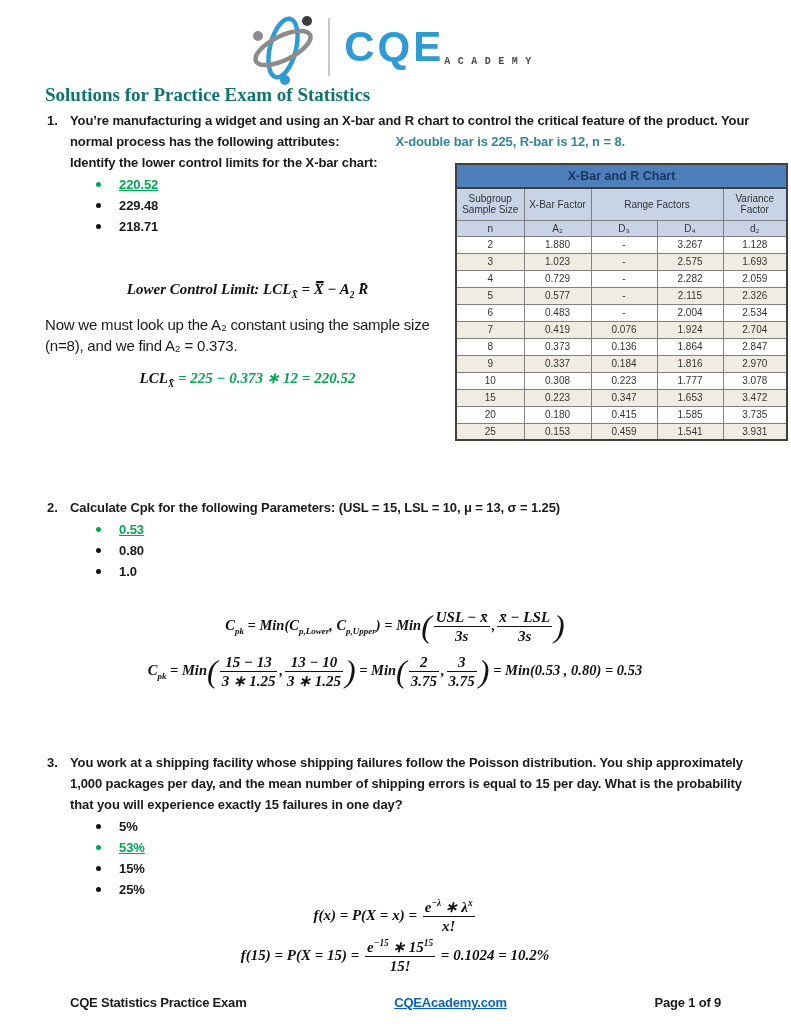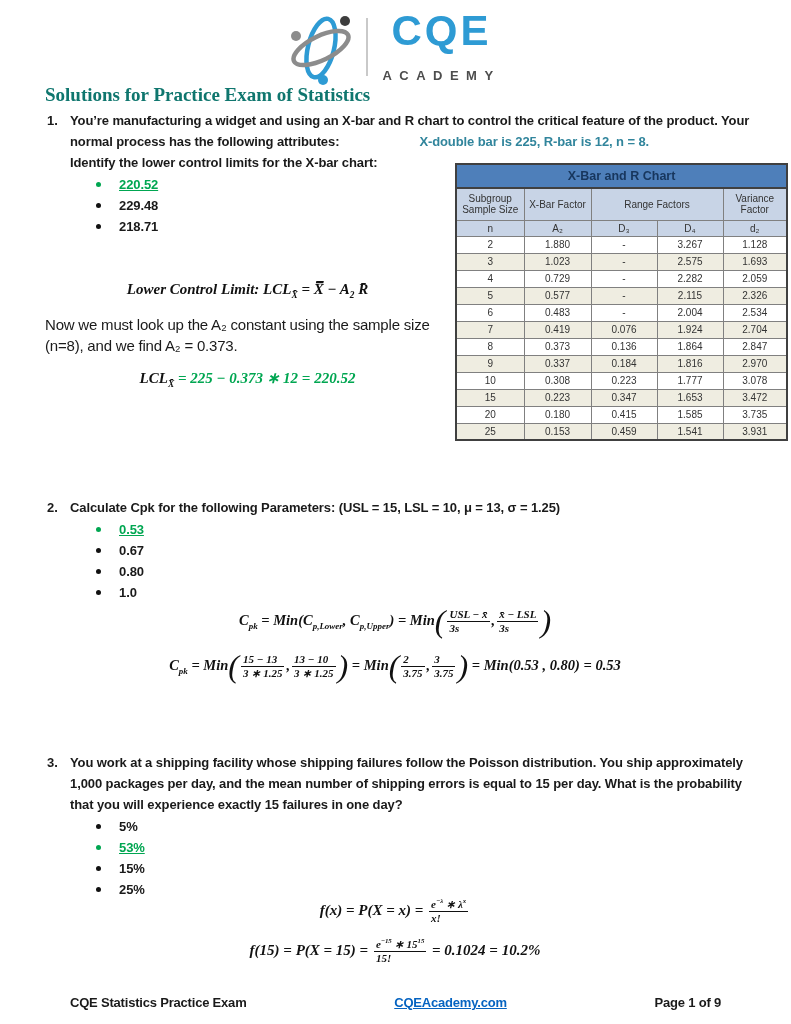--- a/index.html
+++ b/index.html
@@ -8,58 +8,58 @@
   .page {
     position: relative; width: 791px; height: 1024px; margin: 0 auto;
     background: #ffffff; font-family: "Liberation Sans", sans-serif;
     color: #1a1a1a; overflow: hidden;
   }
 
   
   .logo { position: absolute; top: 8px; left: 0; width: 100%;
           display: flex; justify-content: center; align-items: center; gap: 14px; }
   .logo-divider { width: 2px; height: 58px; background: #c9c9c9; }
-  .logo-text { display: flex; flex-direction: column; align-items: center; }
+  .logo-text { display: flex; flex-direction: row; align-items: flex-end; }
   .logo-cqe { font-size: 42px; font-weight: bold; color: #2e9bd4; letter-spacing: 3px; line-height: 0.95; }
-  .logo-academy { font-size: 13px; font-weight: bold; color: #4d4d4d; letter-spacing: 7.5px; margin-top: 17px; }
+  .logo-academy { font-size: 10px; font-weight: bold; color: #4d4d4d; letter-spacing: 7.5px; margin-top: 17px; font-family: Liberation Mono, monospace; }
 
   
   .doc-title { position: absolute; left: 45px; top: 84px;
                font-family: "Liberation Serif", serif; font-size: 19px; font-weight: bold; color: #0f766e; }
 
   
   .question { position: absolute; left: 45px; width: 716px;
               font-size: 13px; font-weight: bold; line-height: 21px; letter-spacing: -0.1px; }
   .q1 { top: 110px; }
   .q2 { top: 497px; }
   .q3 { top: 752px; }
   .q-num { position: absolute; left: 2px; top: 0; }
   .q-body { margin-left: 25px; }
-  .note { color: #31859c; margin-left: 80px; }
+  .note { color: #31859c; margin-left: 56px; }
 
   .opts { list-style: none; margin: 1px 0 0 0; padding: 0; }
   .opts li { display: flex; align-items: center; height: 21px; }
   .dot { width: 5px; height: 5px; border-radius: 50%; background: #111; margin: 0 18px 0 26px; flex: none; }
   .opts li.correct { color: #00a651; text-decoration: underline; }
   .opts li.correct .dot { background: #00a651; }
 
   
   .formula { position: absolute; font-family: "Liberation Serif", serif;
              font-style: italic; font-weight: bold; font-size: 15px; color: #111; text-align: center; }
   .formula sub { font-size: 62%; line-height: 0; }
   .formula sup { font-size: 62%; line-height: 0; }
   .green { color: #00a651; }
   .f-lcl  { left: 45px; top: 281px; width: 405px; }
   .f-lcl2 { left: 45px; top: 369px; width: 405px; }
   .f-cpk1 { left: 45px; top: 608px; width: 700px; font-size: 14.5px; }
   .f-cpk2 { left: 45px; top: 653px; width: 700px; font-size: 14.5px; }
   .f-poi1 { left: 45px; top: 898px; width: 700px; }
   .f-poi2 { left: 45px; top: 938px; width: 700px; }
-  .frac { display: inline-block; vertical-align: middle; text-align: left;
-          font-size: 11px; line-height: 1.2; margin: 0 2px; }
+  .frac { display: inline-block; vertical-align: middle; text-align: center;
+          font-size: 15px; line-height: 1.2; margin: 0 2px; }
   .frac .den { border-top: 1.4px solid #111; display: block; padding: 0 2px; }
   .frac .num { display: block; padding: 0 2px; }
   .bigp { font-size: 32px; font-weight: normal; vertical-align: middle; line-height: 0.8; }
 
   .lookup { position: absolute; left: 45px; top: 314px; width: 416px;
             font-size: 15px; font-weight: normal; line-height: 21px; letter-spacing: -0.2px; }
 
   
   .ftable { position: absolute; left: 455px; top: 163px; width: 331px;
             border-collapse: collapse; font-size: 10px; color: #333; text-align: center;
@@ -254,24 +254,20 @@
     <span class="q-num">2.</span>
     <div class="q-body">
       <div>Calculate Cpk for the following Parameters: (USL = 15, LSL = 10, μ = 13, σ = 1.25)</div>
       <ul class="opts">
         <li class="correct">
             <span class="dot"></span>
             <span>0.53</span>
           </li>
         <li>
             <span class="dot"></span>
-            <span>0.67</span>
-          </li>
-        <li>
-            <span class="dot"></span>
             <span>0.80</span>
           </li>
         <li>
             <span class="dot"></span>
             <span>1.0</span>
           </li>
       </ul>
     </div>
   </div>
 

